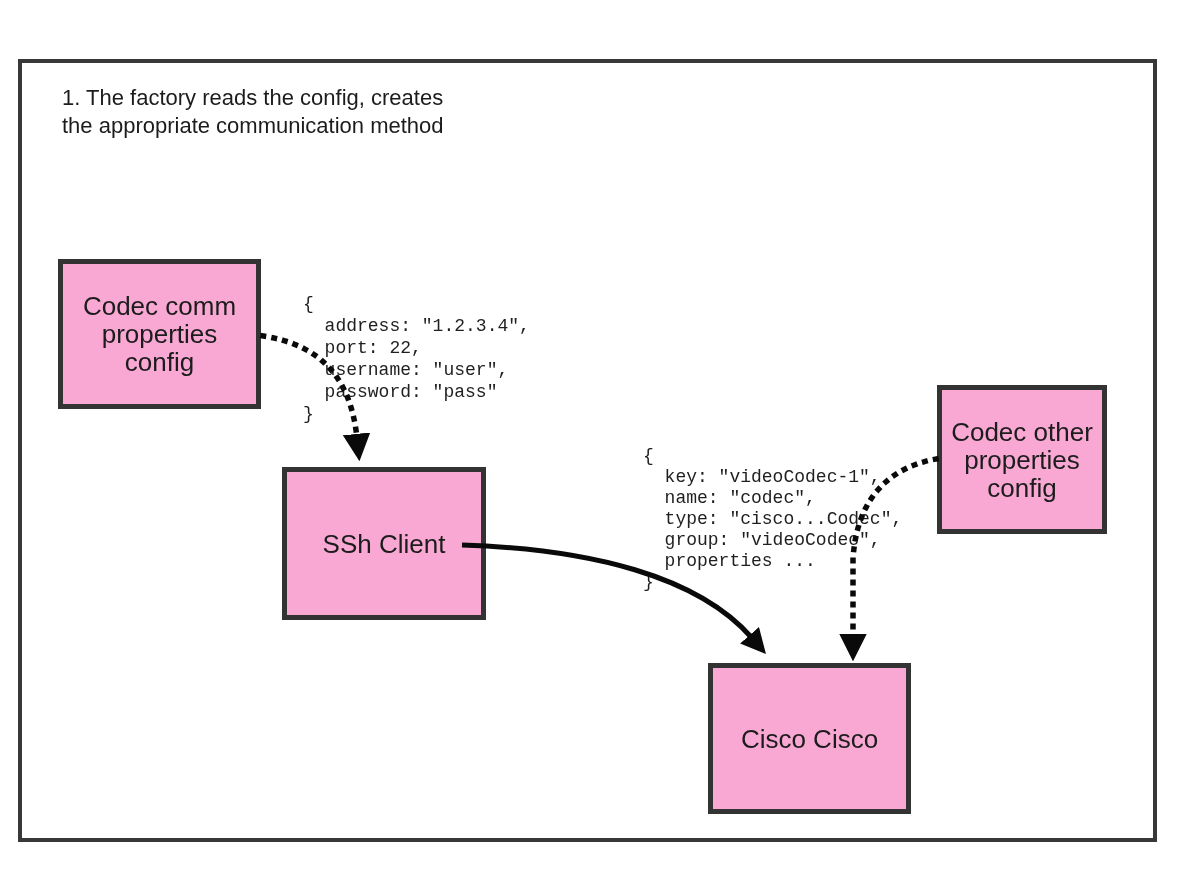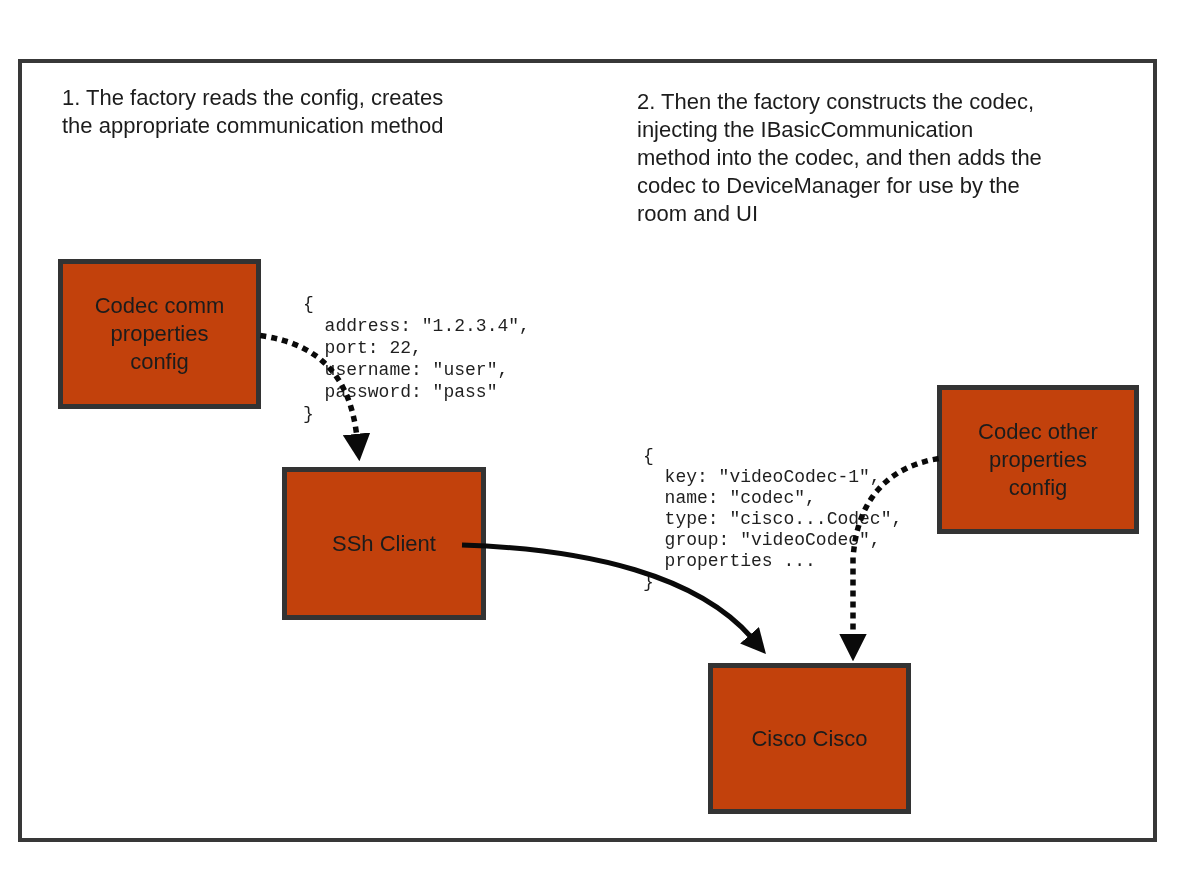--- a/index.html
+++ b/index.html
@@ -31,33 +31,33 @@
     line-height: 28px;
     white-space: pre-line;
     color: #1c1c1c;
   }
   .note-step1 { left: 62px; top: 84px; width: 480px; }
   .note-step2 { left: 637px; top: 88px; width: 500px; }
   .note-result { left: 943px; top: 684px; width: 220px; }
   .node {
     position: absolute;
     border: 5px solid #333333;
-    background: #c2410c;
+    background: #f9a8d4;
     display: flex;
     align-items: center;
     justify-content: center;
     text-align: center;
-    font-size: 22px;
+    font-size: 26px;
     line-height: 28px;
     white-space: pre-line;
     box-sizing: border-box;
   }
   .node-codec-comm   { left: 58px;  top: 259px; width: 203px; height: 150px; }
   .node-ssh-client   { left: 258px; top: 467px; width: 204px; height: 153px; margin-left: 24px; }
-  .node-codec-other  { left: 937px; top: 385px; width: 202px; height: 149px; }
+  .node-codec-other  { left: 937px; top: 385px; width: 170px; height: 149px; }
   .node-cisco-codec  { left: 708px; top: 663px; width: 203px; height: 151px; }
   .code {
     position: absolute;
     margin: 0;
     font-family: "Liberation Mono", monospace;
     font-size: 18px;
     line-height: 22px;
     white-space: pre;
     color: #1f1f1f;
   }
@@ -75,25 +75,20 @@
 </head>
 <body>
 
 <div class="canvas">
 
   <div class="frame"></div>
 
   <div class="note note-step1">1. The factory reads the config, creates
 the appropriate communication method</div>
 
-  <div class="note note-step2">2. Then the factory constructs the codec,
-injecting the IBasicCommunication
-method into the codec, and then adds the
-codec to DeviceManager for use by the
-room and UI</div>
 
   <div class="node node-codec-comm">
     <span>Codec comm
 properties
 config</span>
   </div>
 
   <pre class="code code-comm">{
   address: "1.2.3.4",
   port: 22,

